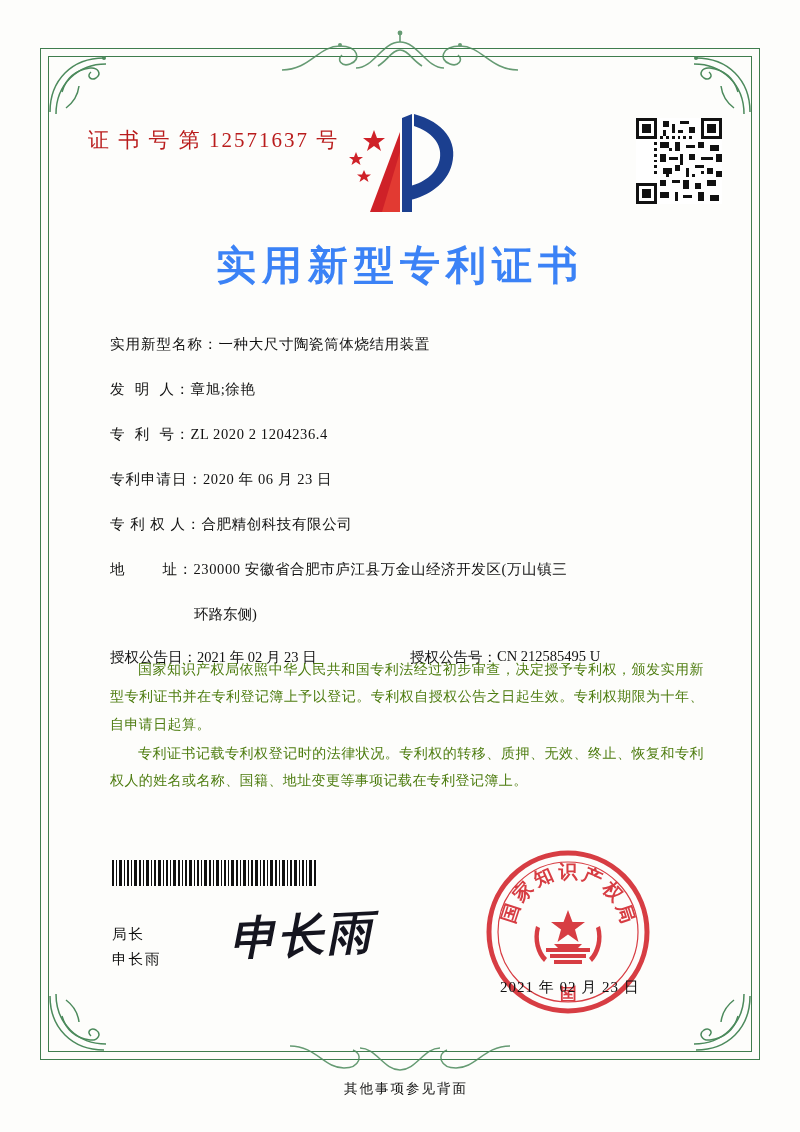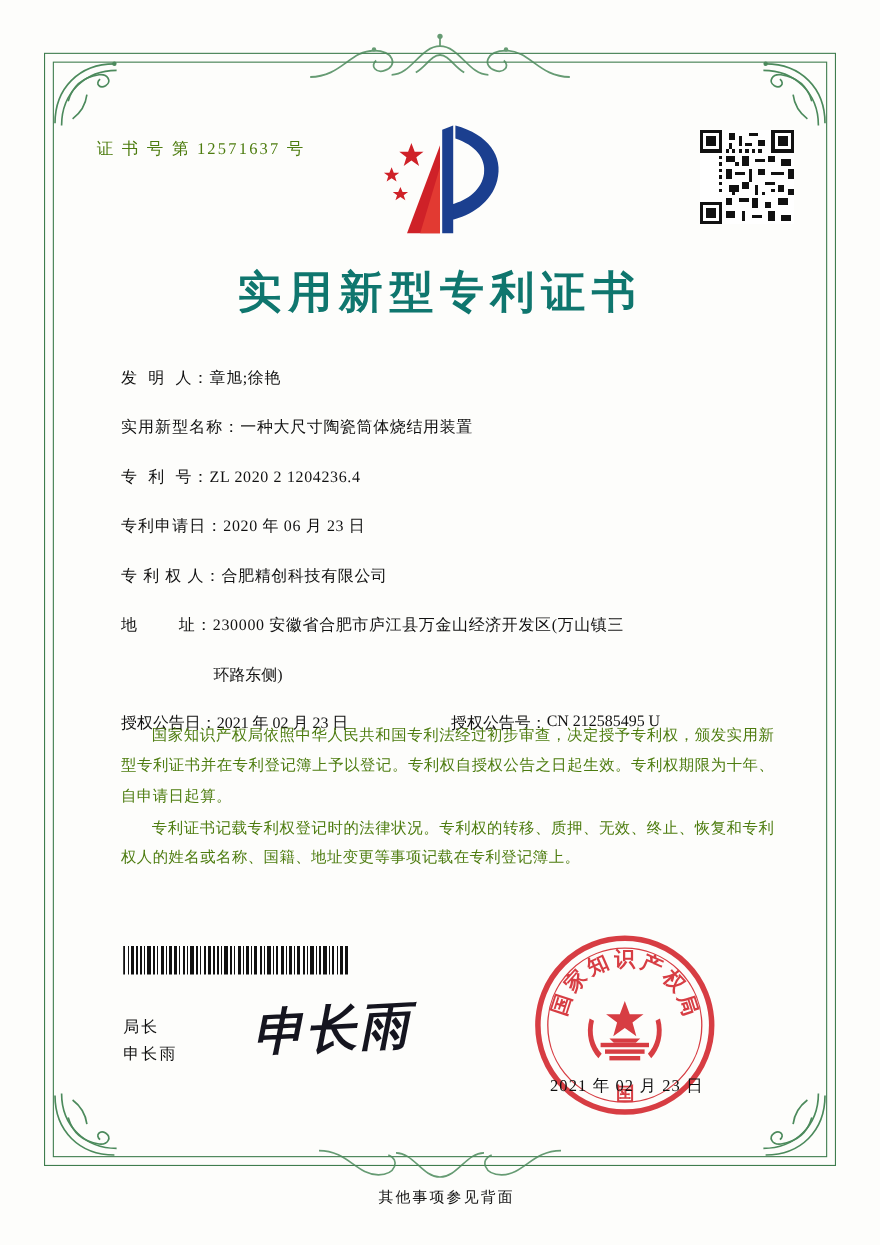--- a/index.html
+++ b/index.html
@@ -66,23 +66,23 @@
   .orn-tl { left: 46px; top: 52px; font-size: 30px; }
   .orn-tr { right: 46px; top: 52px; font-size: 30px; transform: scaleX(-1); }
   .orn-bl { left: 46px; bottom: 76px; font-size: 30px; transform: scaleY(-1); }
   .orn-br { right: 46px; bottom: 76px; font-size: 30px; transform: scale(-1,-1); }
 
   
   .cert-no {
     position: absolute;
     left: 88px;
     top: 126px;
-    font-size: 15px;
+    font-size: 21px;
     letter-spacing: 2px;
-    color: #4d7c0f;
+    color: #b91c1c;
   }
   .logo {
     position: absolute;
     left: 340px;
     top: 108px;
     width: 130px;
     height: 112px;
   }
   .qr {
     position: absolute;
@@ -95,21 +95,21 @@
   
   .title {
     position: absolute;
     left: 0;
     right: 0;
     top: 238px;
     text-align: center;
     font-size: 40px;
     font-weight: bold;
     letter-spacing: 6px;
-    color: #0f766e;
+    color: #3b82f6;
     font-family: "DejaVu Serif", "Liberation Serif", serif;
   }
 
   
   .fields {
     position: absolute;
     left: 110px;
     right: 96px;
     top: 333px;
     font-size: 14.5px;
@@ -402,27 +402,27 @@
           <rect x="11" y="10" width="1" height="1"></rect>
       </g>
     </svg>
   </div>
 
   <div class="title">实用新型专利证书</div>
 
   <div class="fields">
 
     <div class="field">
+      <span class="label">实用新型名称：</span>
+      <span class="value">一种大尺寸陶瓷筒体烧结用装置</span>
+    </div>
+
+    <div class="field">
       <span class="label">发  明  人：</span>
       <span class="value">章旭;徐艳</span>
-    </div>
-
-    <div class="field">
-      <span class="label">实用新型名称：</span>
-      <span class="value">一种大尺寸陶瓷筒体烧结用装置</span>
     </div>
 
     <div class="field">
       <span class="label">专  利  号：</span>
       <span class="value">ZL 2020 2 1204236.4</span>
     </div>
 
     <div class="field">
       <span class="label">专利申请日：</span>
       <span class="value">2020 年 06 月 23 日</span>

